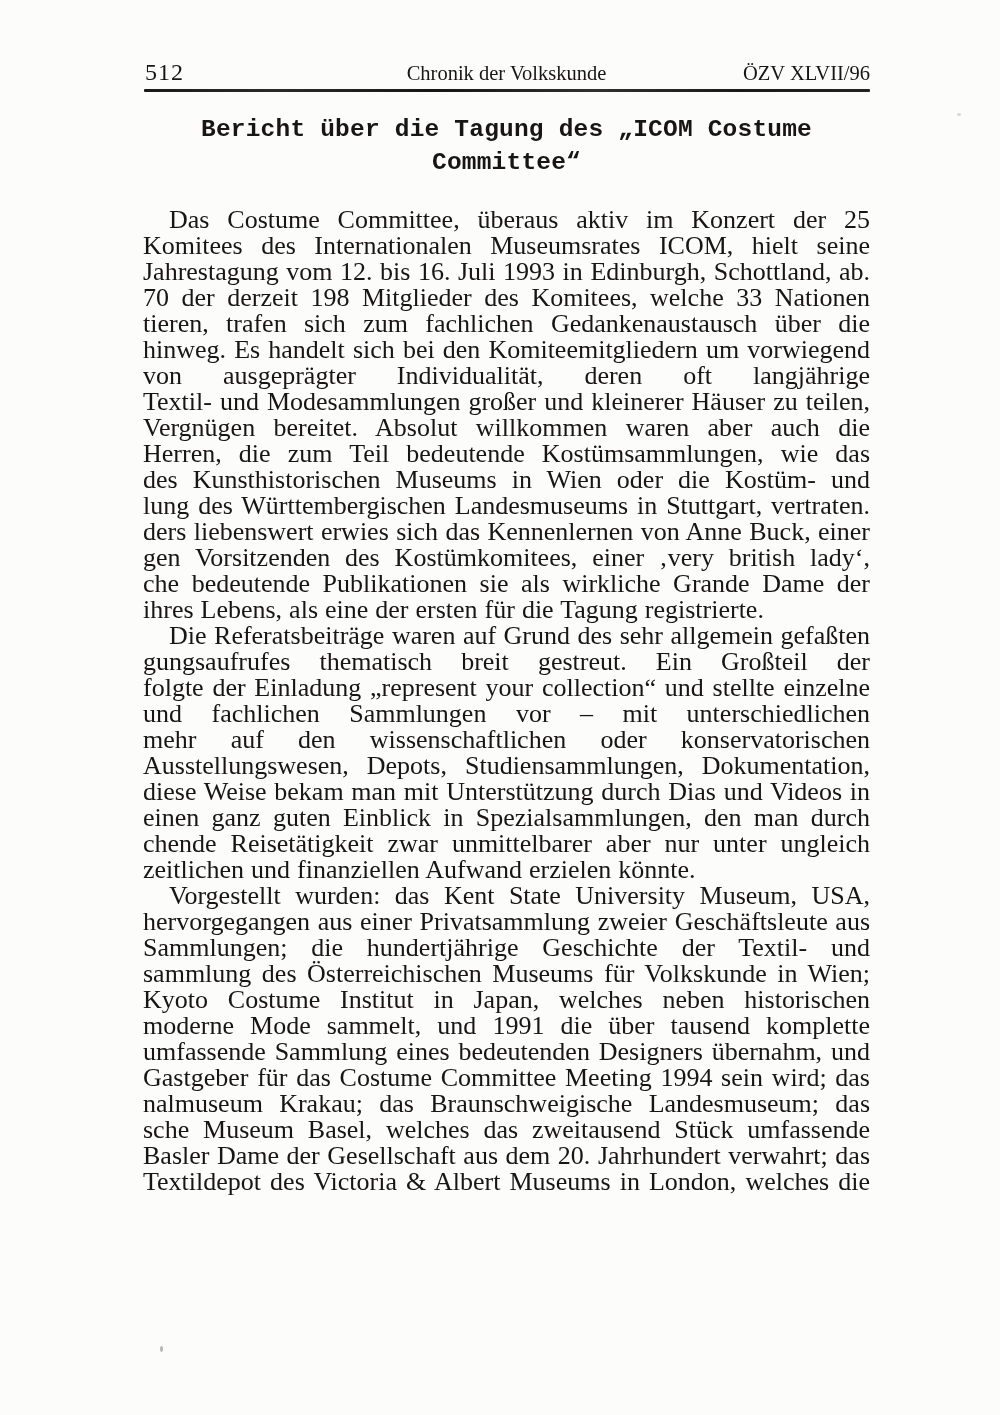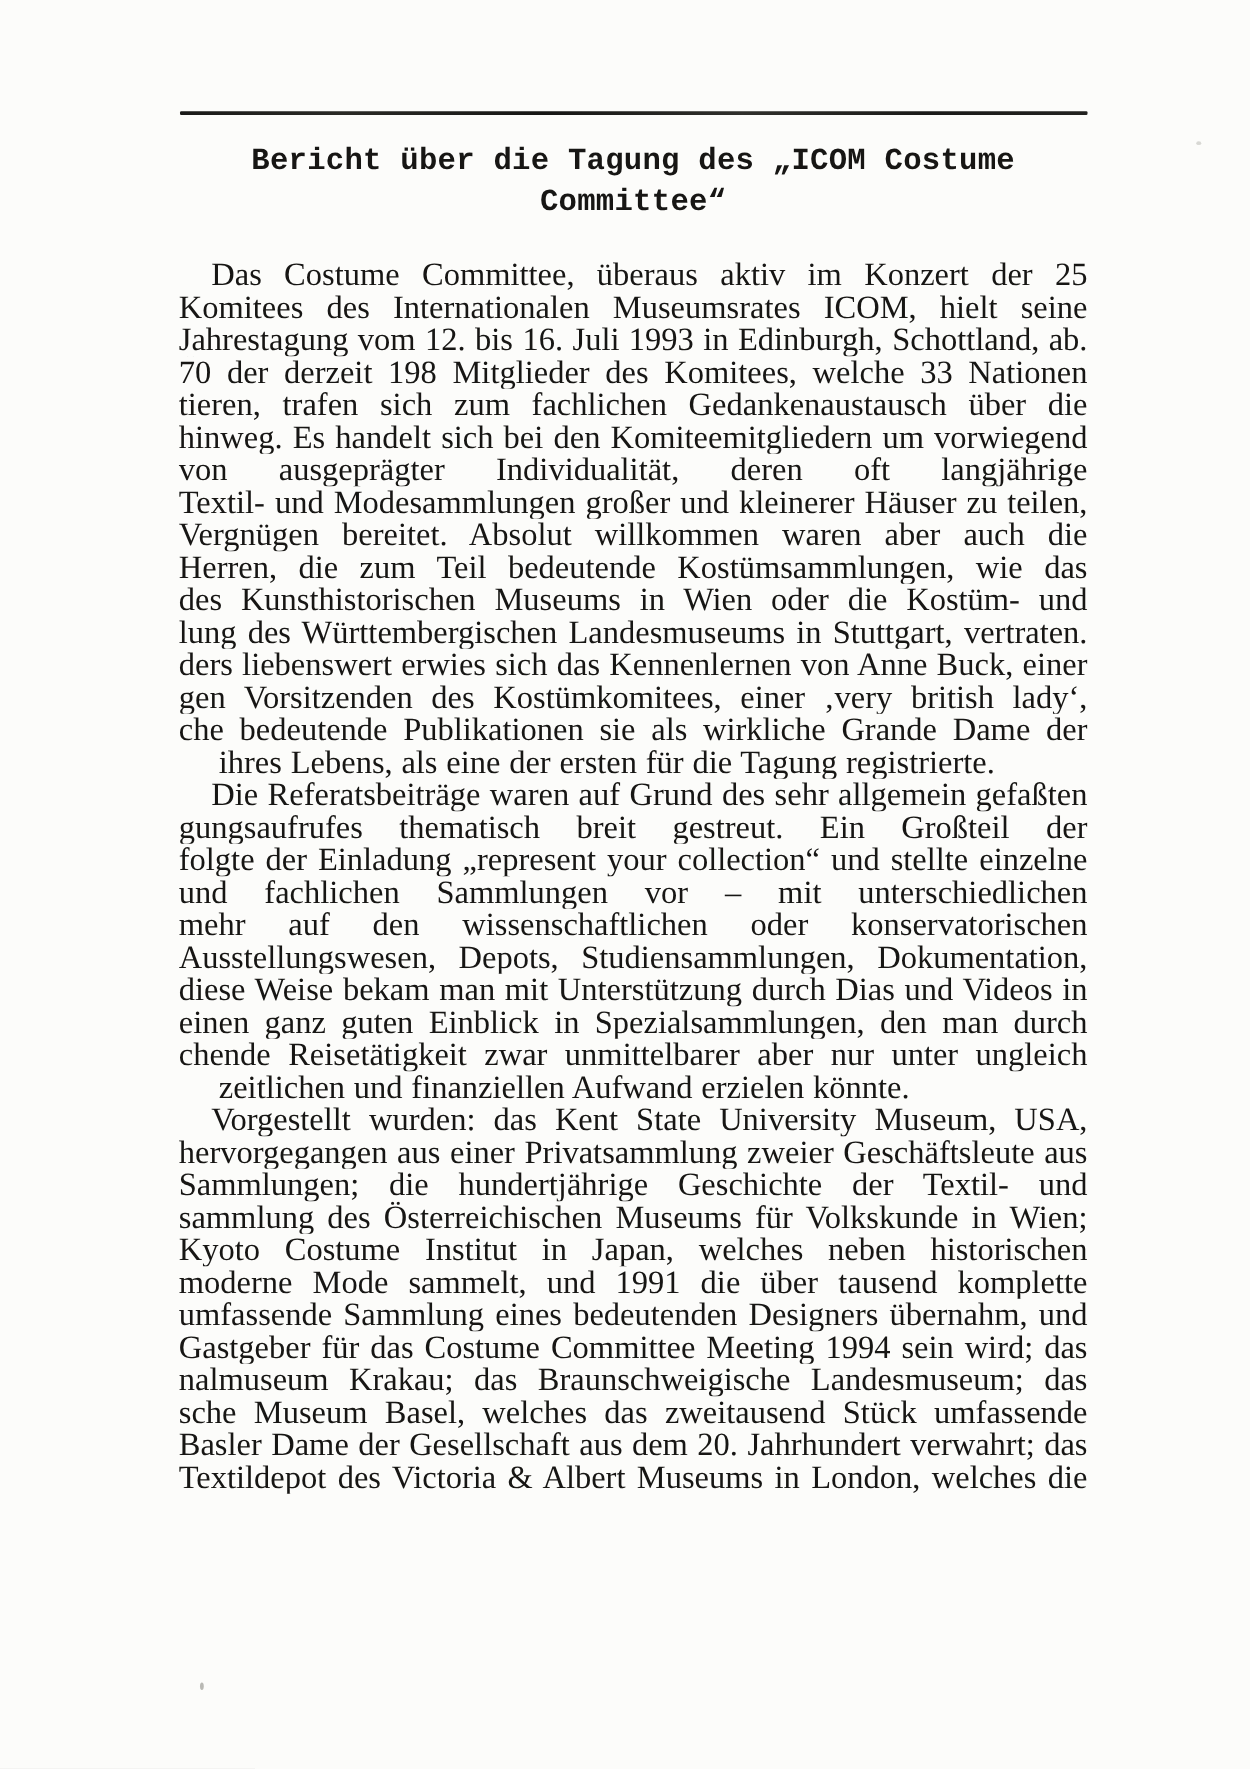--- a/index.html
+++ b/index.html
@@ -81,35 +81,40 @@
   }
   .paragraph { margin: 0; }
   .line {
     text-align: justify;
     text-align-last: justify;
     white-space: normal;
     height: 26px;
     overflow: hidden;
   }
   .line.first { text-indent: 26px; }
-  .line.last { text-align-last: left; margin-left: 32px; }
+  .line.last { text-align-last: left; }
   
   .speck {
     position: absolute;
     background: #b9b9b4;
     border-radius: 50%;
   }
   .speck-1 { left: 160px; top: 1346px; width: 3px; height: 6px; }
   .speck-2 { left: 957px; top: 113px; width: 4px; height: 3px; opacity: .55; }
 </style>
 </head>
 <body>
 
 <div class="scan-page">
 
+  <div class="running-head">
+    <span class="page-number">512</span>
+    <span class="running-title">Chronik der Volkskunde</span>
+    <span class="issue-label">ÖZV XLVII/96</span>
+  </div>
 
   <div class="head-rule"></div>
 
   <h1 class="article-title">
     <span>Bericht über die Tagung des „ICOM Costume Committee“</span><br>
   </h1>
 
   <div class="article-body">
       <div class="paragraph">
         <div class="line first">Das Costume Committee, überaus aktiv im Konzert der 25 internationalen</div>

